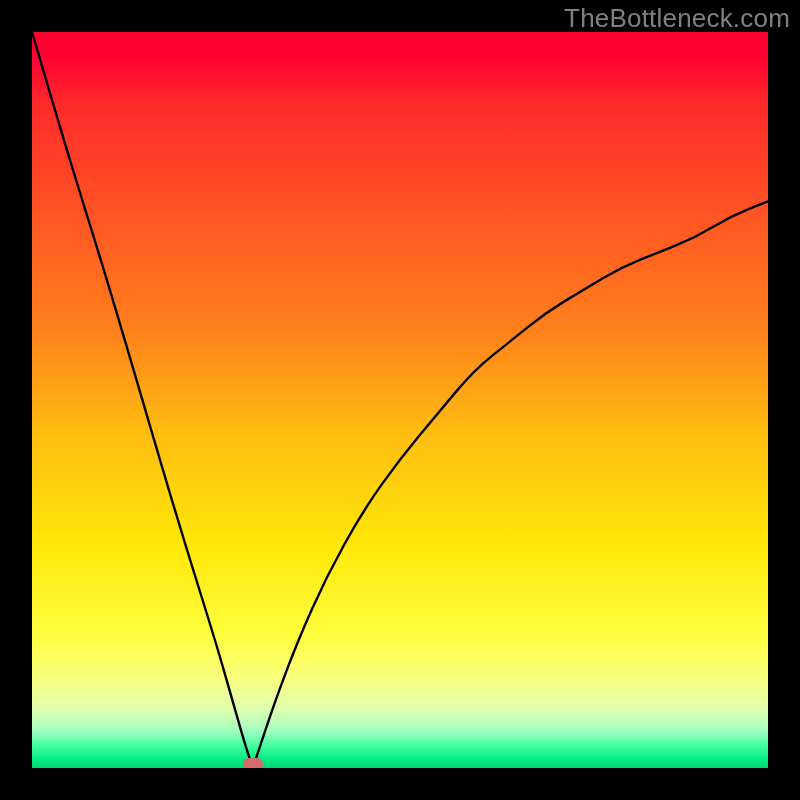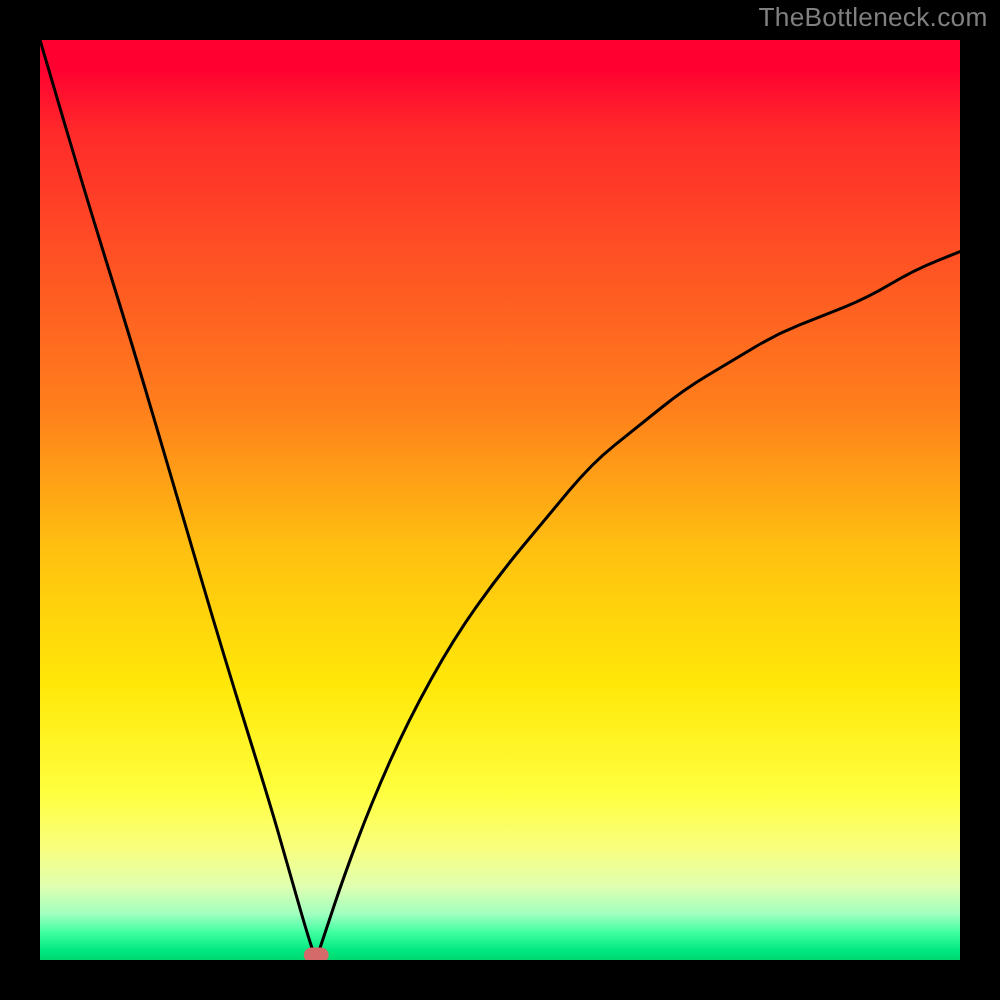--- a/index.html
+++ b/index.html
@@ -45,21 +45,21 @@
       #40ffa0 97%,
       #00e880 99%,
       #00d870 100%
     );
   }
   .watermark {
     position: absolute;
     top: 3px;
     right: 10px;
     color: #808080;
-    font-size: 21px;
+    font-size: 26px;
     letter-spacing: 0.2px;
     font-weight: 400;
   }
   svg.curve {
     position: absolute;
     inset: 0;
   }
   .marker {
     position: absolute;
     width: 20px;

